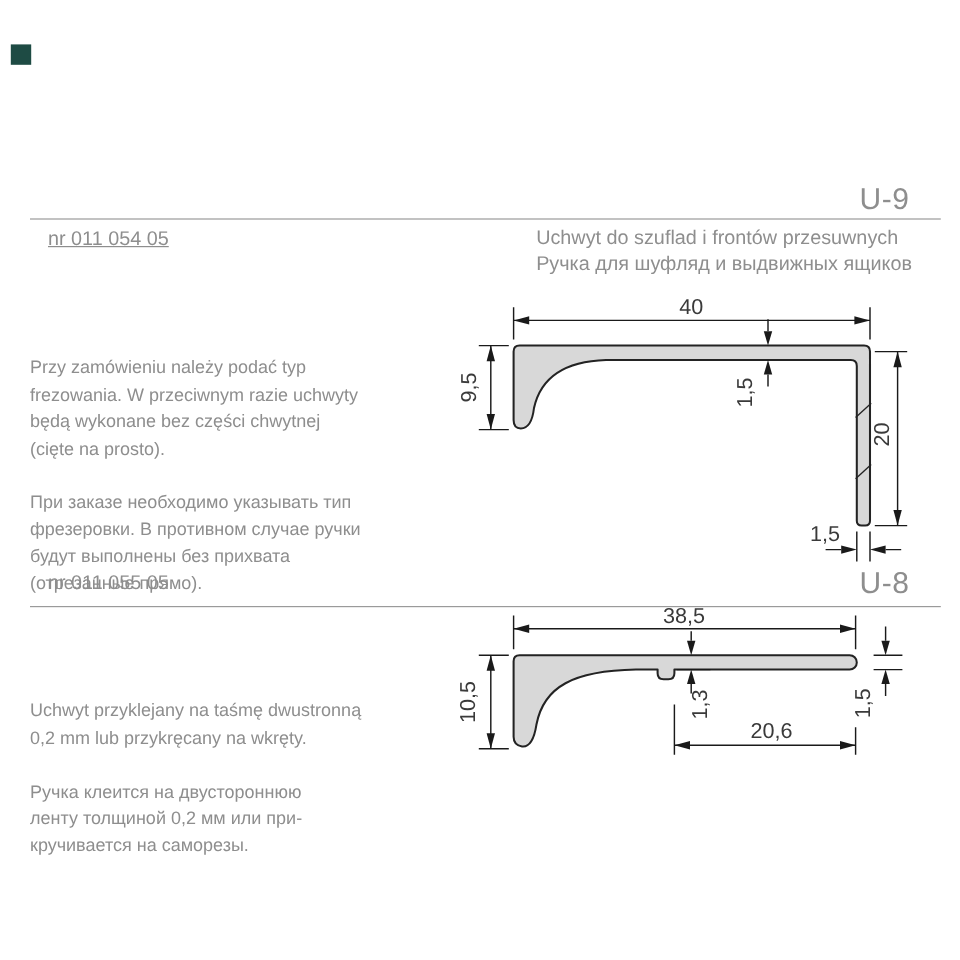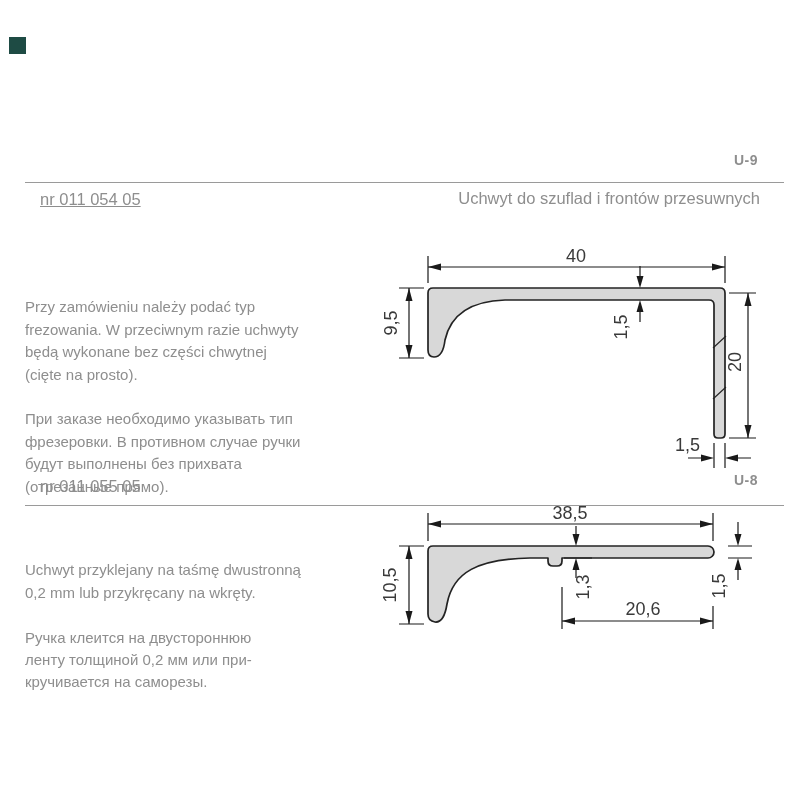--- a/index.html
+++ b/index.html
@@ -13,21 +13,21 @@
   }
   .canvas { position: relative; width: 800px; height: 800px; background: #fff; }
 
   .corner-mark {
     position: absolute; left: 9px; top: 37px;
     width: 17px; height: 17px; background: #1e4b44;
   }
 
   .code-label {
     position: absolute; right: 42px;
-    font-size: 14px; font-weight: bold; color: #8e8e8e;
+    font-size: 25px; font-weight: normal; color: #8e8e8e;
     letter-spacing: 0.5px;
   }
   .code-u9  { top: 152px; }
   .code-u10 { top: 472px; }
 
   .rule {
     position: absolute; left: 25px; right: 16px; height: 0;
     border-top: 1.5px solid #9a9a9a;
   }
   .rule-1 { top: 182px; }
@@ -44,21 +44,21 @@
     position: absolute; right: 40px; top: 187px;
     text-align: left; font-size: 16.5px; line-height: 22px; color: #8e8e8e;
   }
 
   .desc {
     position: absolute; left: 25px;
     font-size: 15px; line-height: 22.4px; color: #8e8e8e;
     white-space: pre-line;
   }
   .desc-1 { top: 274px; width: 380px; }
-  .desc-2 { top: 537px; width: 380px; }
+  .desc-2 { top: 560px; width: 380px; }
 
   svg.drawing { position: absolute; overflow: visible; }
   .svg-u9  { left: 380px; top: 238px; }
   .svg-u10 { left: 380px; top: 495px; }
 
   .profile { fill: #d8d8d8; stroke: #232323; stroke-width: 1.7; stroke-linejoin: round; }
   .breakline { fill: none; stroke: #232323; stroke-width: 1.1; }
   .dim  { stroke: #1a1a1a; stroke-width: 1.2; fill: none; }
   .ah   { fill: #1a1a1a; stroke: none; }
   .dimtext { font-family: "Liberation Sans", sans-serif; font-size: 18px; fill: #3a3a3a; }
@@ -68,20 +68,21 @@
 
 <div class="canvas">
 
   <div class="corner-mark"></div>
 
   <div class="code-label code-u9">U-9</div>
   <div class="rule rule-1"></div>
   <div class="part-number pn-1">nr 011 054 05</div>
   <div class="section-title">
     <div>Uchwyt do szuflad i frontów przesuwnych</div>
+    <div>Ручка для шуфляд и выдвижных ящиков</div>
   </div>
 
   <div class="desc desc-1">
     <div>Przy zamówieniu należy podać typ
 frezowania. W przeciwnym razie uchwyty
 będą wykonane bez części chwytnej
 (cięte na prosto).</div>
     <div>При заказе необходимо указывать тип
 фрезеровки. В противном случае ручки
 будут выполнены без прихвата

